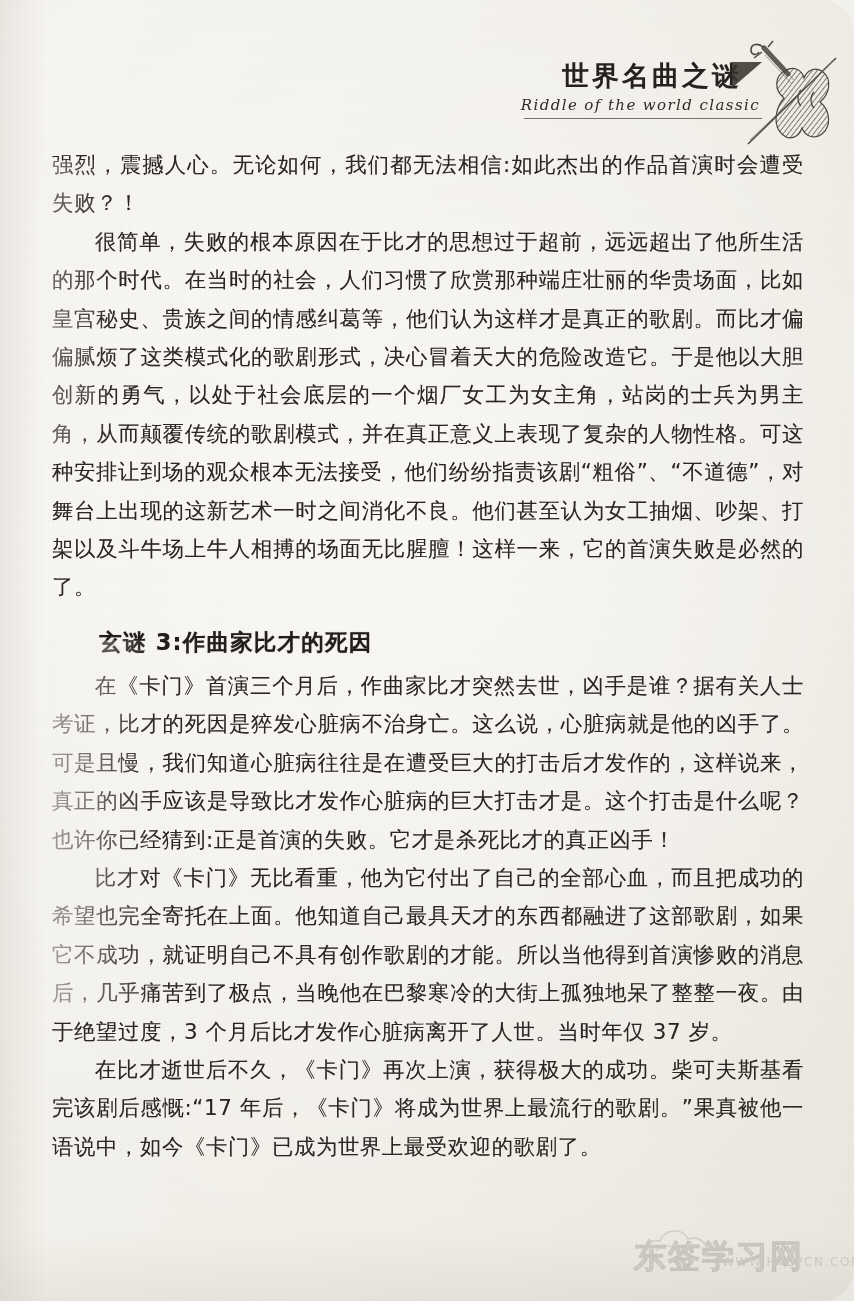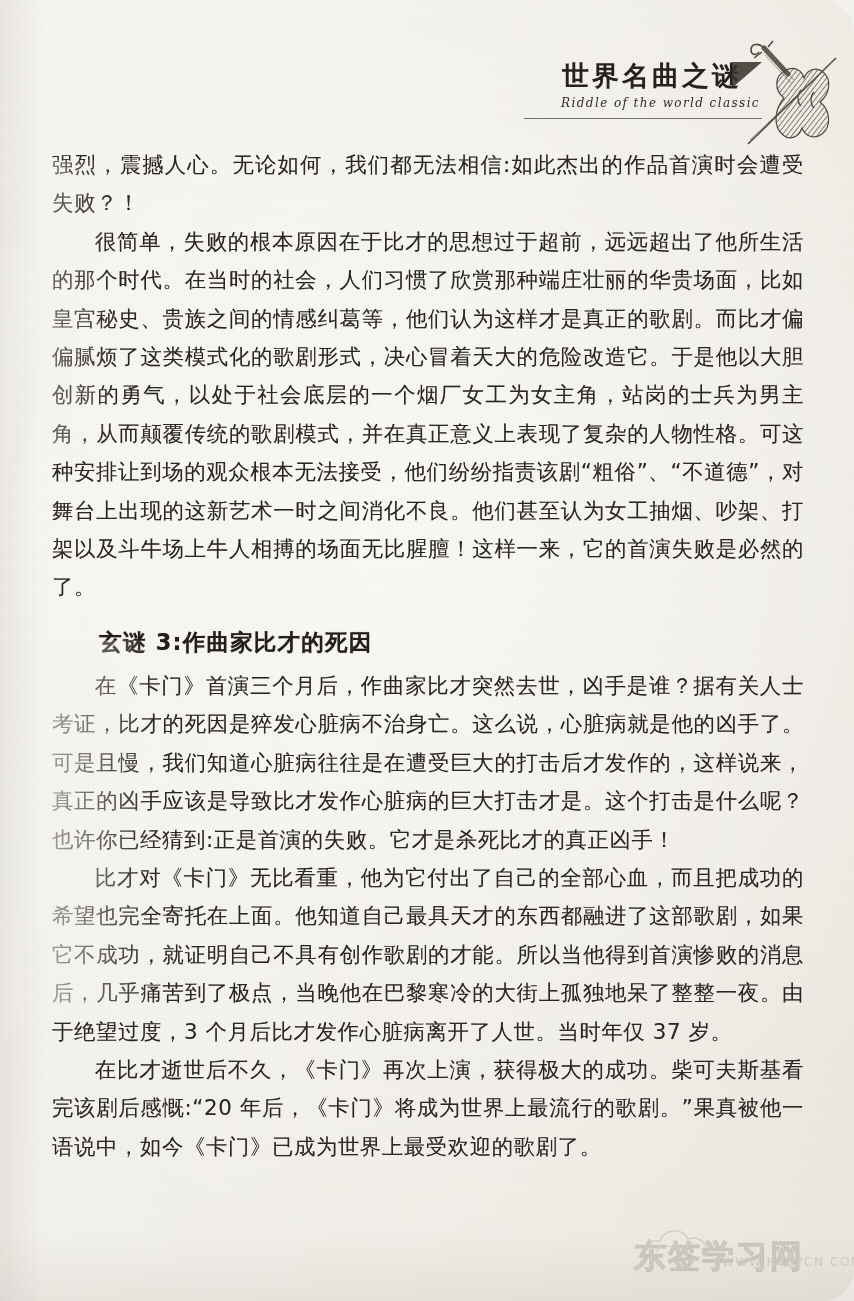--- a/index.html
+++ b/index.html
@@ -75,21 +75,21 @@
     border-left: 30px solid #3a352f;
     border-bottom: 26px solid transparent;
     opacity: .88;
   }
   .header-sub {
     position: absolute;
     right: 78px;
     top: 52px;
     font-family: "DejaVu Serif", "Liberation Serif", serif;
     font-style: italic;
-    font-size: 12px;
+    font-size: 15px;
     letter-spacing: 1.4px;
     color: #302b26;
     white-space: nowrap;
   }
   .header-rule {
     position: absolute;
     right: 76px;
     top: 74px;
     width: 238px;
     height: 1px;
@@ -247,21 +247,21 @@
 
   <div class="content">
 
     <p class="para">强烈，震撼人心。无论如何，我们都无法相信:如此杰出的作品首演时会遭受失败？！</p>
     <p class="para indent">很简单，失败的根本原因在于比才的思想过于超前，远远超出了他所生活的那个时代。在当时的社会，人们习惯了欣赏那种端庄壮丽的华贵场面，比如皇宫秘史、贵族之间的情感纠葛等，他们认为这样才是真正的歌剧。而比才偏偏腻烦了这类模式化的歌剧形式，决心冒着天大的危险改造它。于是他以大胆创新的勇气，以处于社会底层的一个烟厂女工为女主角，站岗的士兵为男主角，从而颠覆传统的歌剧模式，并在真正意义上表现了复杂的人物性格。可这种安排让到场的观众根本无法接受，他们纷纷指责该剧“粗俗”、“不道德”，对舞台上出现的这新艺术一时之间消化不良。他们甚至认为女工抽烟、吵架、打架以及斗牛场上牛人相搏的场面无比腥膻！这样一来，它的首演失败是必然的了。</p>
 
     <h2 class="section-heading">玄谜 3:作曲家比才的死因</h2>
 
     <p class="para indent">在《卡门》首演三个月后，作曲家比才突然去世，凶手是谁？据有关人士考证，比才的死因是猝发心脏病不治身亡。这么说，心脏病就是他的凶手了。可是且慢，我们知道心脏病往往是在遭受巨大的打击后才发作的，这样说来，真正的凶手应该是导致比才发作心脏病的巨大打击才是。这个打击是什么呢？也许你已经猜到:正是首演的失败。它才是杀死比才的真正凶手！</p>
     <p class="para indent">比才对《卡门》无比看重，他为它付出了自己的全部心血，而且把成功的希望也完全寄托在上面。他知道自己最具天才的东西都融进了这部歌剧，如果它不成功，就证明自己不具有创作歌剧的才能。所以当他得到首演惨败的消息后，几乎痛苦到了极点，当晚他在巴黎寒冷的大街上孤独地呆了整整一夜。由于绝望过度，3 个月后比才发作心脏病离开了人世。当时年仅 37 岁。</p>
-    <p class="para indent">在比才逝世后不久，《卡门》再次上演，获得极大的成功。柴可夫斯基看完该剧后感慨:“20 年后，《卡门》将成为世界上最流行的歌剧。”果真被他一语说中，如今《卡门》已成为世界上最受欢迎的歌剧了。</p>
+    <p class="para indent">在比才逝世后不久，《卡门》再次上演，获得极大的成功。柴可夫斯基看完该剧后感慨:“17 年后，《卡门》将成为世界上最流行的歌剧。”果真被他一语说中，如今《卡门》已成为世界上最受欢迎的歌剧了。</p>
 
   </div>
 
   <div class="fade-left2"></div>
   <div class="fade-left"></div>
 
   <div class="watermark">
     <svg viewBox="0 0 212 88" width="212" height="88">
       <path d="M16 54 C10 44 18 32 30 34 C34 22 52 20 58 32 C70 28 80 38 76 50" fill="none" stroke="#a8a29a" stroke-width="1.4"></path>
       <path d="M26 44 C34 36 46 38 50 46" fill="none" stroke="#a8a29a" stroke-width="1.2"></path>

